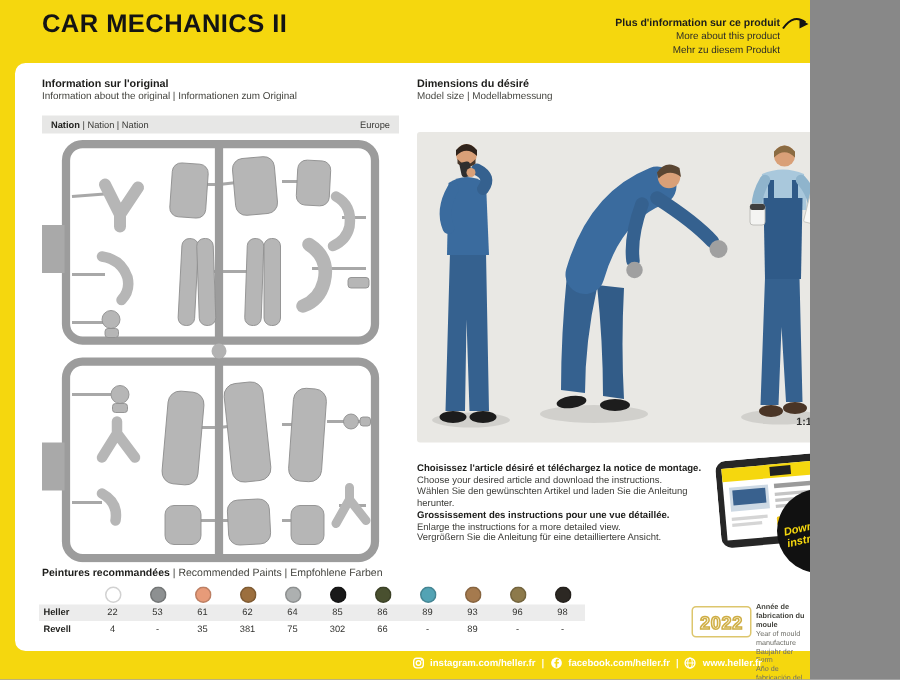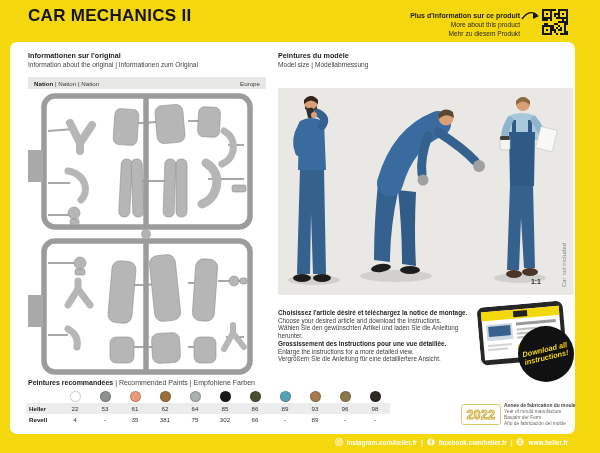--- a/index.html
+++ b/index.html
@@ -1,16 +1,16 @@
 <!DOCTYPE html>
 <html><head>
 <meta charset="utf-8">
 <style>
   html,body{margin:0;padding:0;background:#888;}
-  #sheet{position:relative;width:600px;height:453px;background:#f5d70e;
+  #sheet{position:relative;width:540px;height:453px;background:#f5d70e;
          font-family:"Liberation Sans",sans-serif;overflow:hidden;color:#1d1d1b;}
   .abs{position:absolute;}
 
   
   #title{left:28px;top:6px;font-size:17px;font-weight:800;letter-spacing:.3px;color:#141414;}
   #moreinfo{left:320px;top:11px;width:200px;text-align:right;line-height:9px;}
   #moreinfo .b{font-size:7px;font-weight:800;}
   #moreinfo .s{font-size:6.6px;color:#2b2b28;}
 
   
@@ -135,21 +135,21 @@
       <rect x="17" y="1" width="10" height="10" fill="#151515"></rect>
       <rect x="19" y="3" width="6" height="6" fill="#f5d70e"></rect>
       <rect x="21" y="5" width="2" height="2" fill="#151515"></rect>
       <rect x="1" y="17" width="10" height="10" fill="#151515"></rect>
       <rect x="3" y="19" width="6" height="6" fill="#f5d70e"></rect>
       <rect x="5" y="21" width="2" height="2" fill="#151515"></rect>
     </svg>
 
   <div class="abs" id="card"></div>
 
-  <div class="abs sec-title" style="left:28px;top:52px;">Informationen sur l'original</div>
+  <div class="abs sec-title" style="left:28px;top:52px;">Information sur l'original</div>
   <div class="abs sec-sub" style="left:28px;top:61px;">Information about the original | Informationen zum Original</div>
 
   <div class="abs" id="nation-bar">
     <span><span class="nb">Nation</span> <span>| Nation | Nation</span></span>
     <span>Europe</span>
   </div>
 
   <svg class="abs" style="left:28px;top:93px;" width="238" height="282" viewBox="0 0 238 282">
     <g stroke="#a8a8a8" stroke-width="2">
       <line x1="20" y1="38" x2="46" y2="36"></line>
@@ -211,21 +211,21 @@
     <g fill="#b6b6b6" stroke="#8f8f8f" stroke-width="0.6">
       <circle cx="46" cy="120" r="6"></circle>
         <rect x="42" y="126" width="9" height="6" rx="2"></rect>
       <circle cx="52" cy="170" r="6"></circle>
         <rect x="47" y="176" width="10" height="6" rx="2"></rect>
       <circle cx="206" cy="188" r="5"></circle>
         <rect x="212" y="185" width="7" height="6" rx="2"></rect>
     </g>
   </svg>
 
-  <div class="abs sec-title" style="left:278px;top:52px;">Peintures du modèle</div>
+  <div class="abs sec-title" style="left:278px;top:52px;">Dimensions du désiré</div>
   <div class="abs sec-sub" style="left:278px;top:61px;">Model size | Modellabmessung</div>
 
   <div class="abs" id="photo">
     <svg width="295" height="207" viewBox="0 0 295 207">
       <ellipse cx="36" cy="192" rx="26" ry="5" fill="rgba(0,0,0,.10)"></ellipse>
       <ellipse cx="118" cy="188" rx="36" ry="6" fill="rgba(0,0,0,.10)"></ellipse>
       <ellipse cx="242" cy="190" rx="26" ry="5" fill="rgba(0,0,0,.10)"></ellipse>
 
       <g>
         <path d="M22 80 L19 186 L32 186 L33 125 L35 186 L48 186 L46 80 Z" fill="#35618f"></path>

